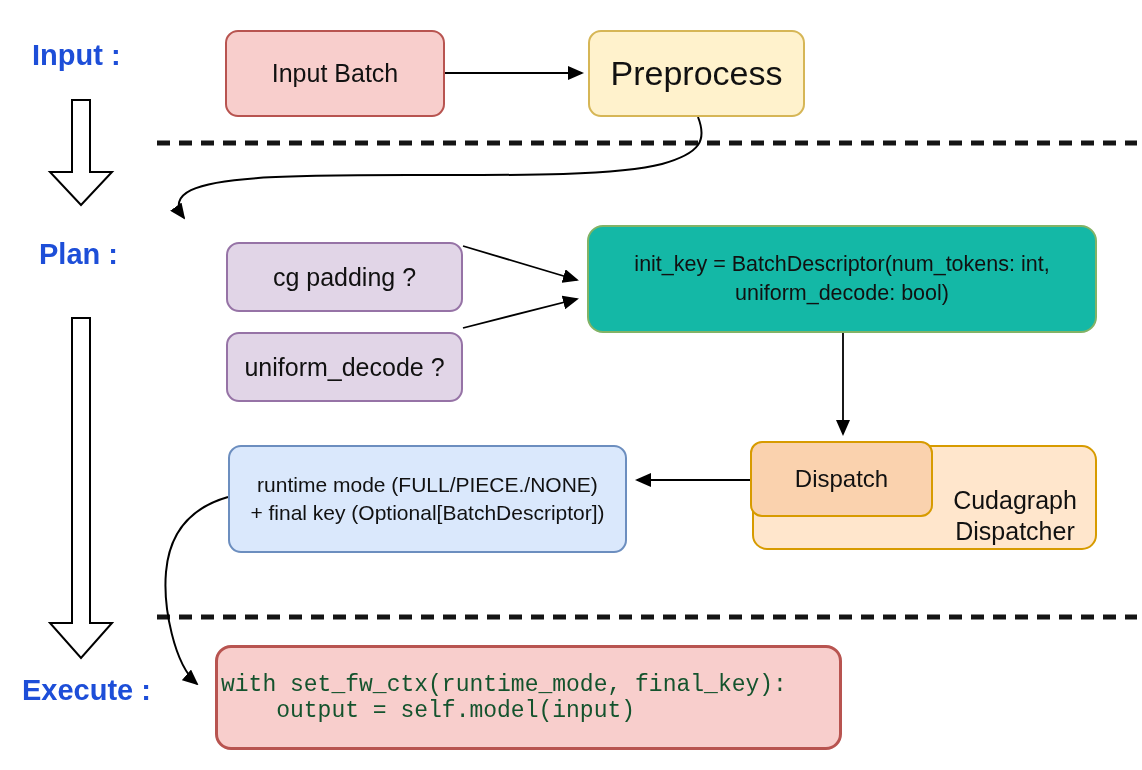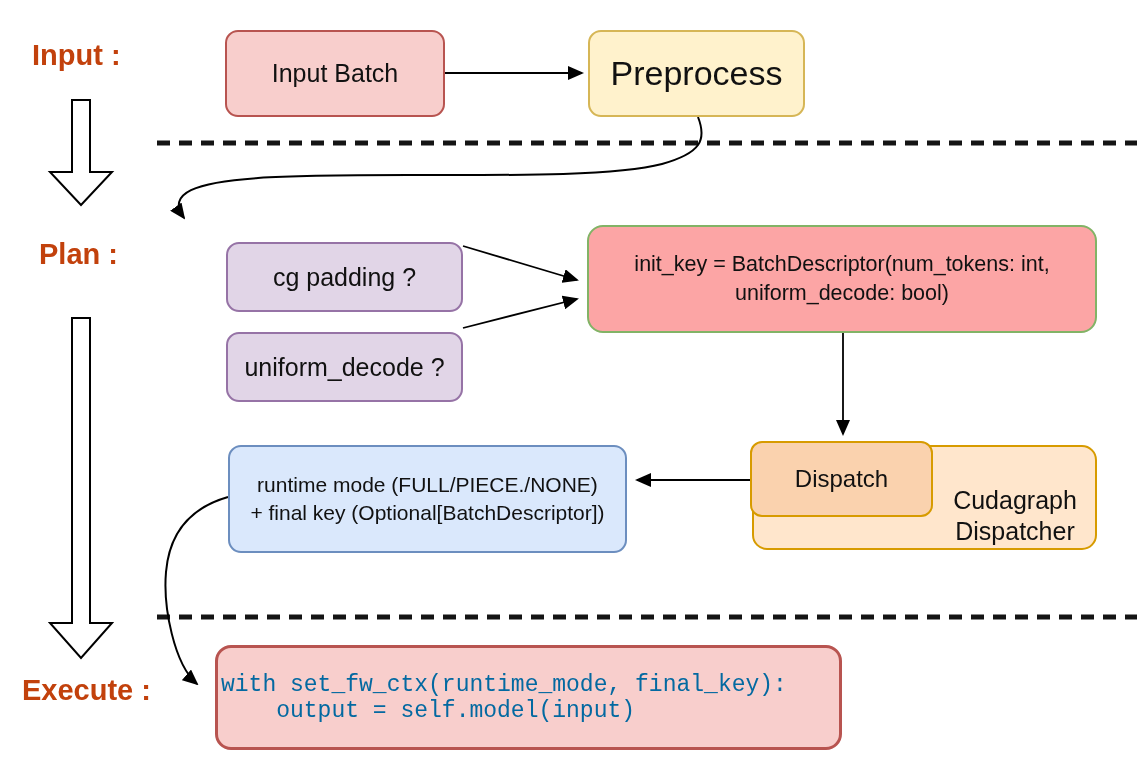--- a/index.html
+++ b/index.html
@@ -15,40 +15,40 @@
   .arrow-layer{
     position:absolute;
     left:0;top:0;
     width:1142px;height:770px;
   }
   .section-label{
     position:absolute;
     font-weight:bold;
     font-size:29px;
     line-height:30px;
-    color:#c2410c;
+    color:#1d4ed8;
     white-space:nowrap;
   }
   .node{
     position:absolute;
     display:flex;
     flex-direction:column;
     align-items:center;
     justify-content:center;
     text-align:center;
     border-radius:13px;
     border:2.5px solid #000;
     box-sizing:border-box;
     line-height:1.22;
   }
   .node .ln{white-space:pre;}
   .red{background:#f8cecc;border-color:#b85450;}
   .yellow{background:#fff2cc;border-color:#d6b656;}
   .purple{background:#e1d5e7;border-color:#9673a6;margin-top:32px;}
-  .green{background:#fca5a5;border-color:#82b366;}
+  .green{background:#14b8a6;border-color:#82b366;}
   .orange-light{background:#ffe6cc;border-color:#d79b00;}
   .orange-deep{background:#fad2ae;border-color:#d79b00;}
   .blue{background:#dae8fc;border-color:#6c8ebf;}
 
   #node-input-batch{left:225px;top:30px;width:220px;height:87px;font-size:25px;}
   #node-preprocess{left:588px;top:30px;width:217px;height:87px;font-size:34px;}
   #node-cg-padding{left:226px;top:210px;width:237px;height:70px;font-size:25px;}
   #node-uniform-decode{left:226px;top:300px;width:237px;height:70px;font-size:25px;}
   #node-init-key{left:587px;top:225px;width:510px;height:108px;font-size:21.5px;border-radius:16px;line-height:29px;}
   #node-cudagraph{left:752px;top:445px;width:345px;height:105px;border-radius:15px;}
@@ -58,21 +58,21 @@
     font-size:25px;line-height:31px;
   }
   #cudagraph-label span{display:inline-block;width:140px;}
   #node-dispatch{left:750px;top:441px;width:183px;height:76px;font-size:24px;border-radius:12px;}
   #node-runtime-mode{left:228px;top:445px;width:399px;height:108px;font-size:21px;line-height:28px;border-radius:13px;}
   #node-execute-code{
     left:215px;top:645px;width:627px;height:105px;
     align-items:flex-start;justify-content:center;
     font-family:"Liberation Mono", monospace;
     font-size:23px;line-height:26px;
-    color:#0369a1;text-align:left;border-radius:16px;
+    color:#14532d;text-align:left;border-radius:16px;
     padding-left:3px;border-width:3px;
   }
 </style>
 </head>
 <body>
 
 <div class="canvas">
 
   <svg class="arrow-layer" viewBox="0 0 1142 770" xmlns="http://www.w3.org/2000/svg">
     <defs>

